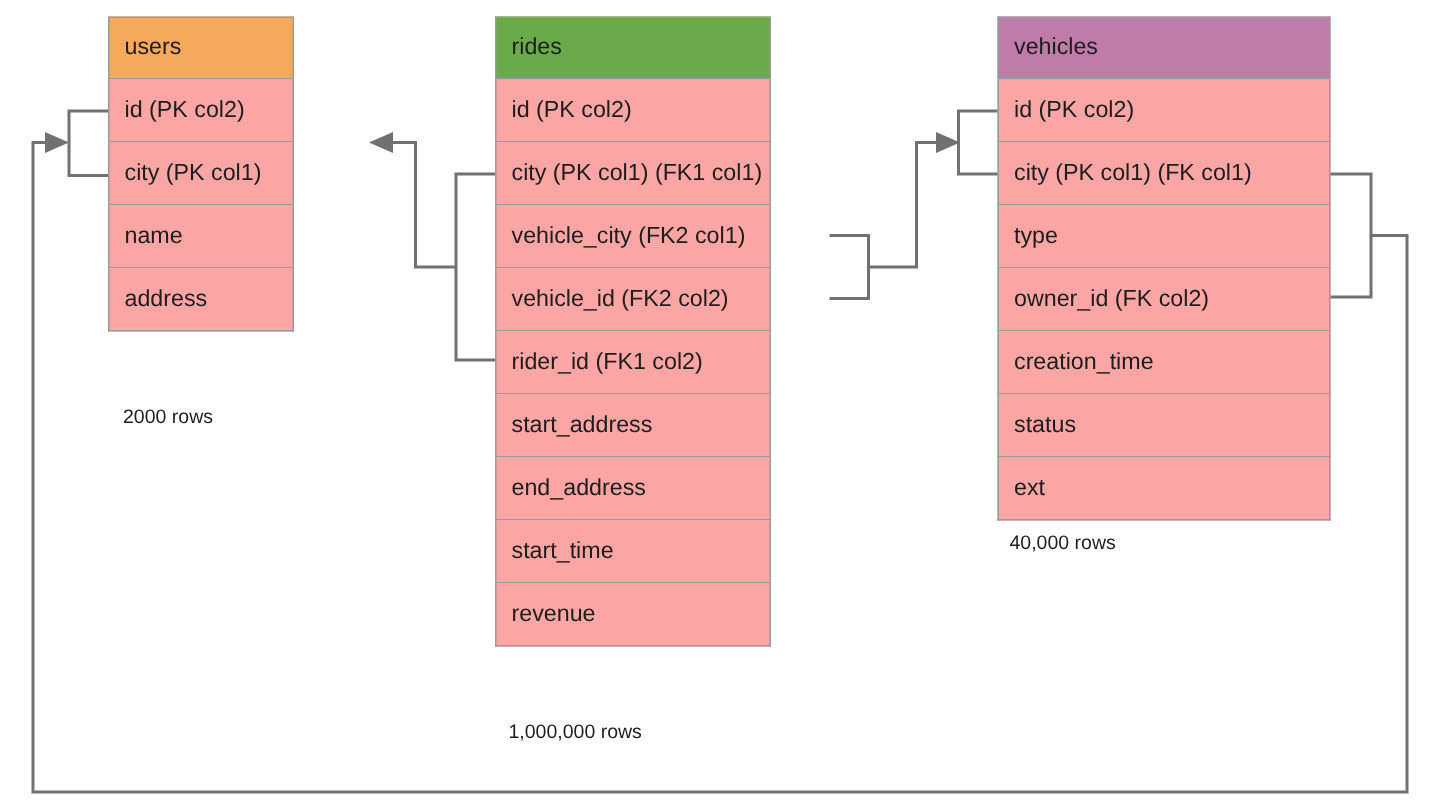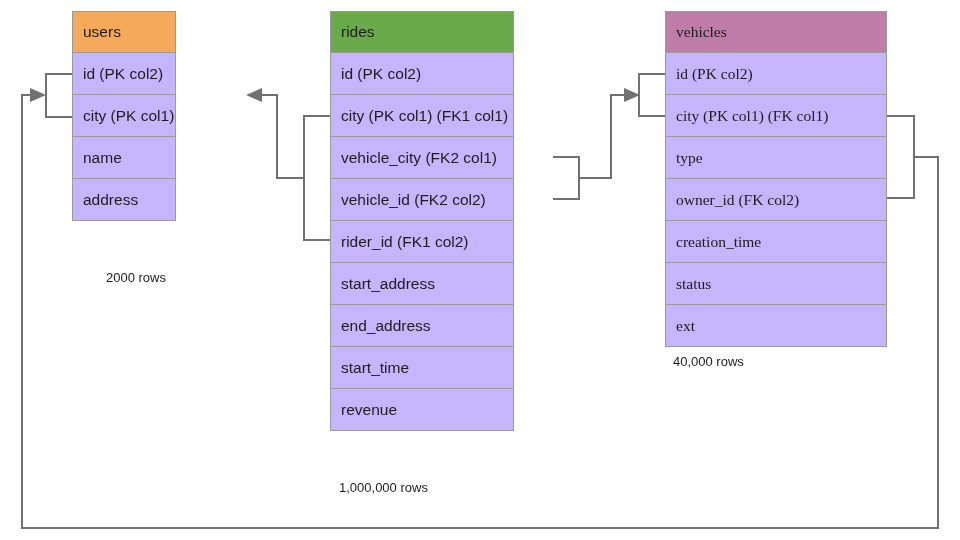--- a/index.html
+++ b/index.html
@@ -33,21 +33,21 @@
   .tbl-row {
     box-sizing: border-box;
     height: 42px;
     border: 1px solid #9a9a9a;
     border-top: none;
     display: flex;
     align-items: center;
     padding-left: 10px;
     font-size: 15.5px;
     color: #1d1d1d;
-    background: #c4b5fd;
+    background: #fca5a5;
     white-space: nowrap;
   }
   .row-count {
     position: absolute;
     font-size: 13px;
     color: #1d1d1d;
     white-space: nowrap;
   }
   #wires {
     position: absolute;
@@ -64,38 +64,38 @@
   }
   #wires polygon {
     fill: #717171;
   }
 </style>
 </head>
 <body>
 
 <div id="canvas">
 
-  <div class="er-table" style="left:72px; top:11px; width:104px;">
+  <div class="er-table" style="left:72px; top:11px; width:124px;">
     <div class="tbl-header" style="background:#f5a95a;">
       <span>users</span>
     </div>
     <div class="tbl-row">
       <span>id (PK col2)</span>
     </div>
     <div class="tbl-row">
       <span>city (PK col1)</span>
     </div>
     <div class="tbl-row">
       <span>name</span>
     </div>
     <div class="tbl-row">
       <span>address</span>
     </div>
   </div>
-  <div class="row-count" style="left:82px; top:270px;margin-left:24px;">2000 rows</div>
+  <div class="row-count" style="left:82px; top:270px;">2000 rows</div>
 
   <div class="er-table" style="left:330px; top:11px; width:184px;">
     <div class="tbl-header" style="background:#6aaa4b;">
       <span>rides</span>
     </div>
     <div class="tbl-row">
       <span>id (PK col2)</span>
     </div>
     <div class="tbl-row">
       <span>city (PK col1) (FK1 col1)</span>
@@ -117,21 +117,21 @@
     </div>
     <div class="tbl-row">
       <span>start_time</span>
     </div>
     <div class="tbl-row">
       <span>revenue</span>
     </div>
   </div>
   <div class="row-count" style="left:339px; top:480px;">1,000,000 rows</div>
 
-  <div class="er-table" style="left:665px; top:11px; width:222px;font-family:Liberation Serif, serif;">
+  <div class="er-table" style="left:665px; top:11px; width:222px;">
     <div class="tbl-header" style="background:#c07ca8;">
       <span>vehicles</span>
     </div>
     <div class="tbl-row">
       <span>id (PK col2)</span>
     </div>
     <div class="tbl-row">
       <span>city (PK col1) (FK col1)</span>
     </div>
     <div class="tbl-row">

